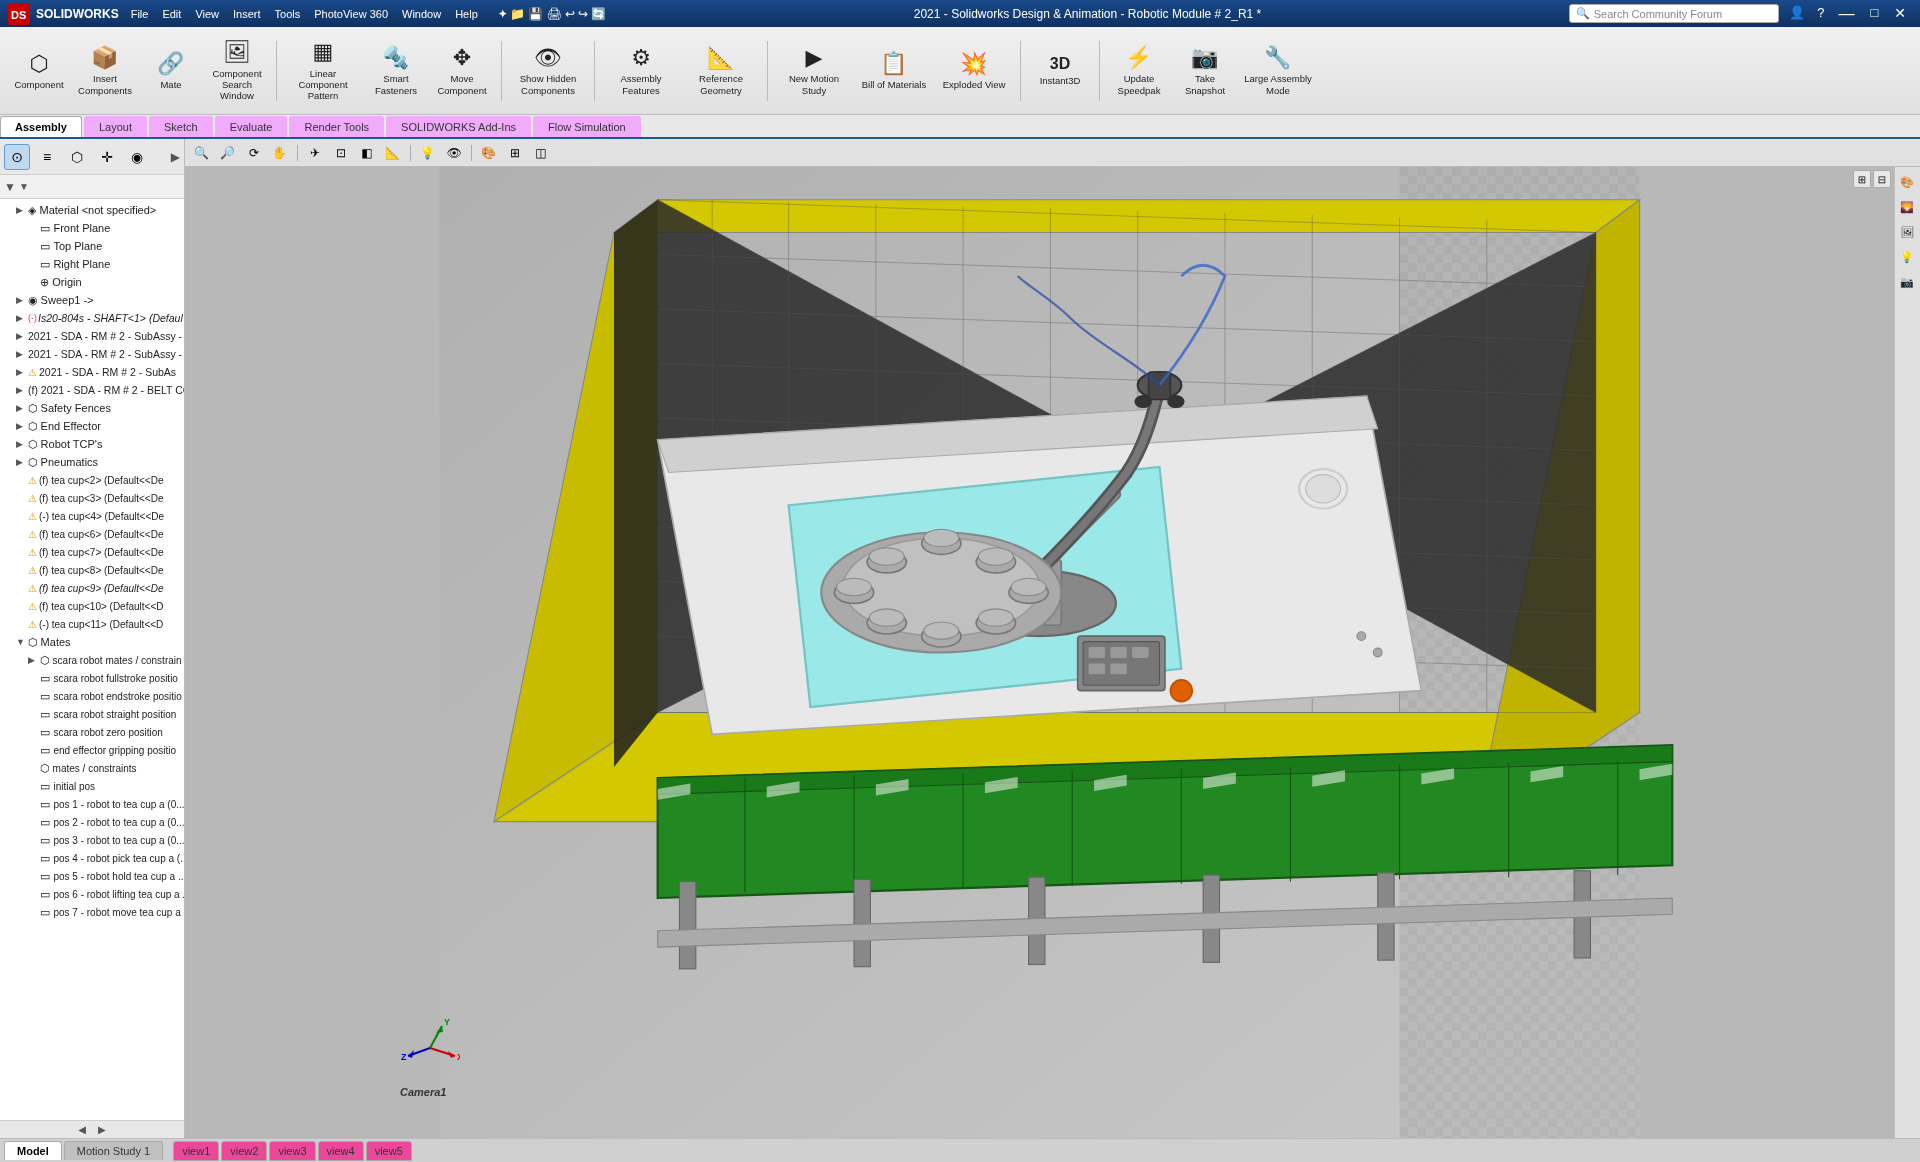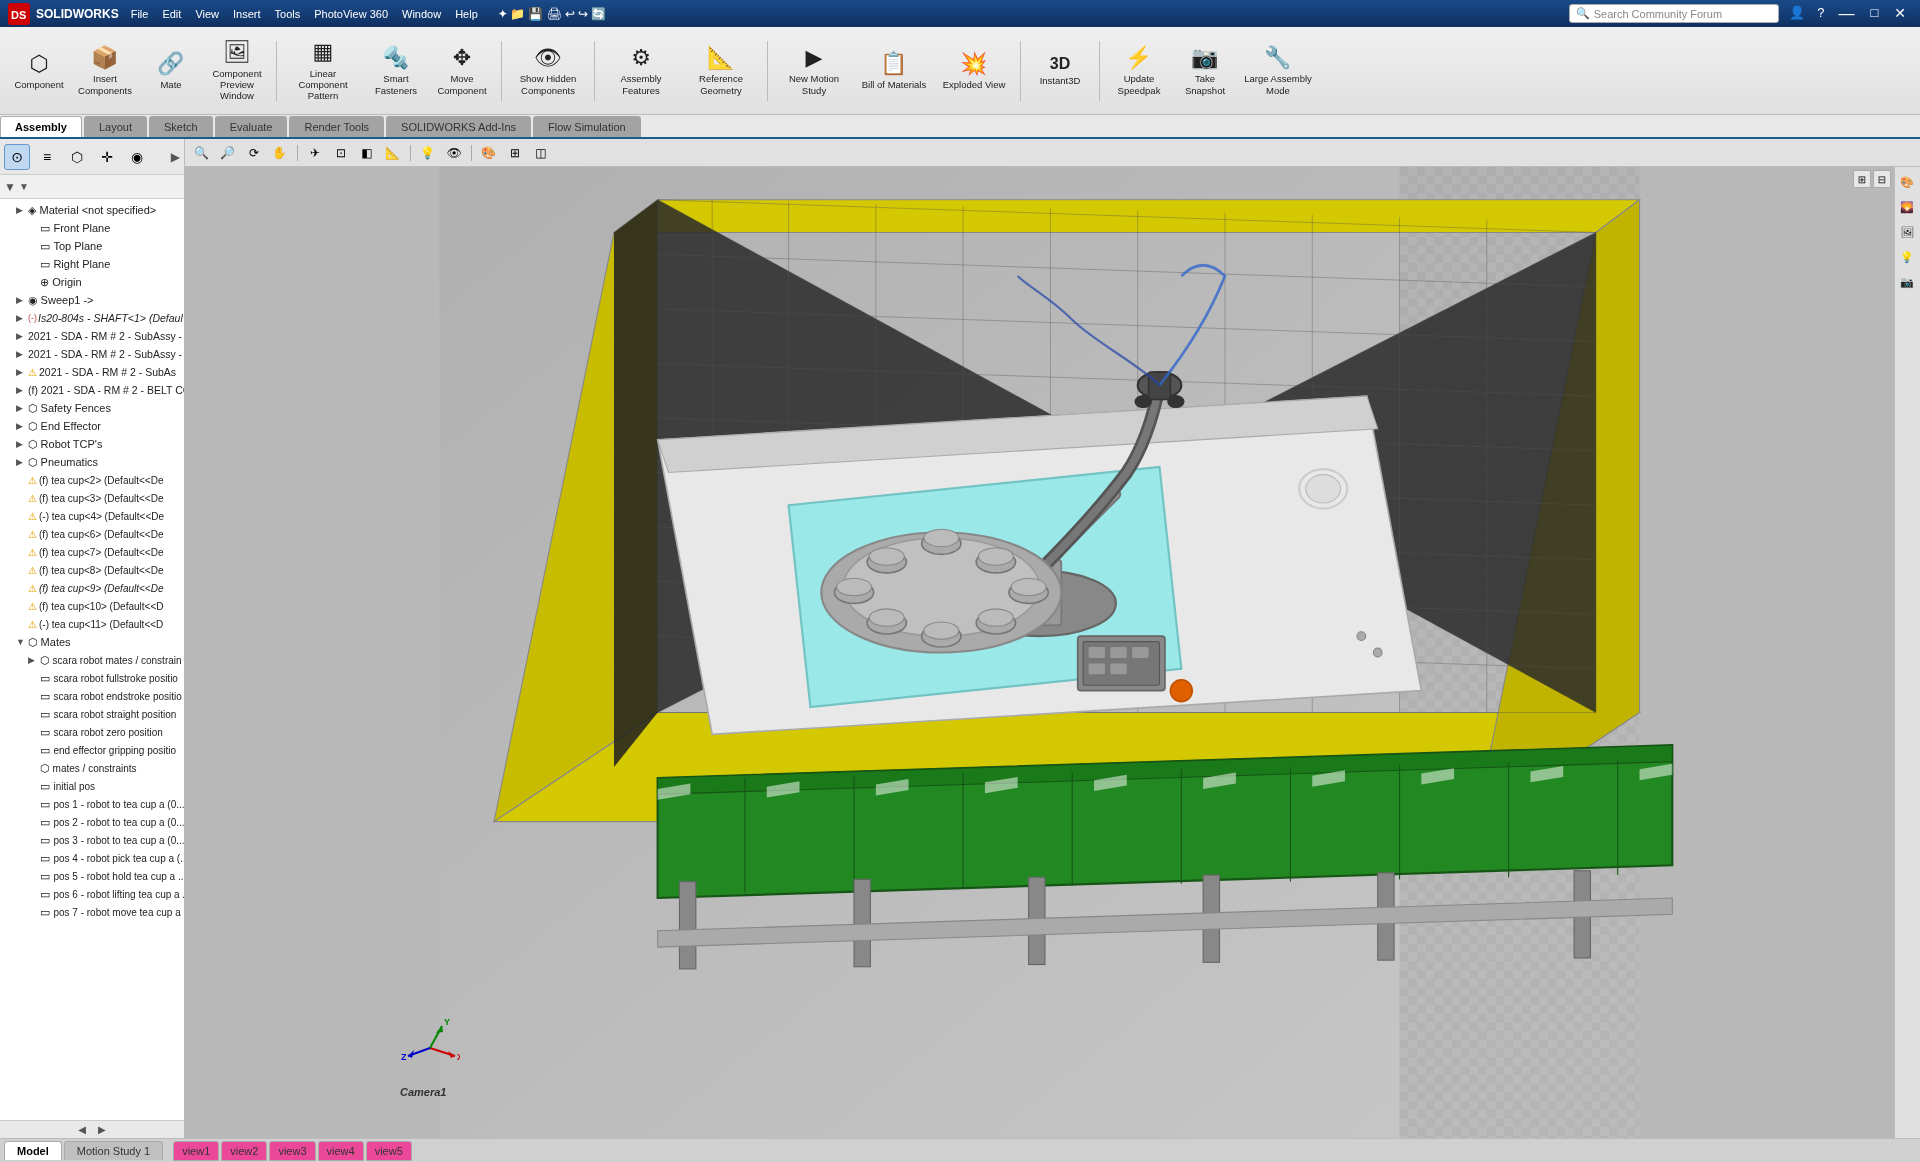--- a/index.html
+++ b/index.html
@@ -76,21 +76,21 @@
       padding-left: 0;
     }
     .tab-item {
       padding: 4px 14px;
       font-size: 11px;
       cursor: pointer;
       border: 1px solid transparent;
       border-bottom: none;
       border-radius: 3px 3px 0 0;
       color: #333;
-      background: #a3a3a3;
+      background: #f0abfc;
       margin-right: 2px;
     }
     .tab-item.active {
       background: white;
       border-color: #aaa;
       font-weight: bold;
       color: #000;
     }
 
     
@@ -337,20 +337,21 @@
     <div style="display:flex; gap:3px; margin-left:8px;">
       <span style="color:white; font-size:12px;">✦</span>
       <span style="color:white; font-size:12px;">📁</span>
       <span style="color:white; font-size:12px;">💾</span>
       <span style="color:white; font-size:12px;">🖨</span>
       <span style="color:white; font-size:12px;">↩</span>
       <span style="color:white; font-size:12px;">↪</span>
       <span style="color:white; font-size:12px;">🔄</span>
     </div>
   </div>
+  <div id="title-bar-center">2021 - Solidworks Design &amp; Animation - Robotic Module # 2_R1 *</div>
   <div id="title-bar-right">
     <div id="search-box">
       <span style="font-size:11px; margin-right:4px;">🔍</span>
       <span style="color:#888;">Search Community Forum</span>
     </div>
     <div id="title-bar-controls">
       <span style="color:white;">👤</span>
       <span style="color:white; font-size:13px;">?</span>
       <span style="color:white; font-size:16px; padding: 0 6px;">—</span>
       <span style="color:white; font-size:13px; padding: 0 6px;">□</span>
@@ -367,21 +368,21 @@
   <div class="toolbar-btn">
     <div class="tb-icon">📦</div>
     <div>Insert Components</div>
   </div>
   <div class="toolbar-btn">
     <div class="tb-icon">🔗</div>
     <div>Mate</div>
   </div>
   <div class="toolbar-btn">
     <div class="tb-icon">🖼</div>
-    <div>Component Preview Window</div>
+    <div>Component Search Window</div>
   </div>
   <div class="toolbar-sep"></div>
   <div class="toolbar-btn toolbar-btn-lg">
     <div class="tb-icon">▦</div>
     <div>Linear Component Pattern</div>
   </div>
   <div class="toolbar-btn">
     <div class="tb-icon">🔩</div>
     <div>Smart Fasteners</div>
   </div>

